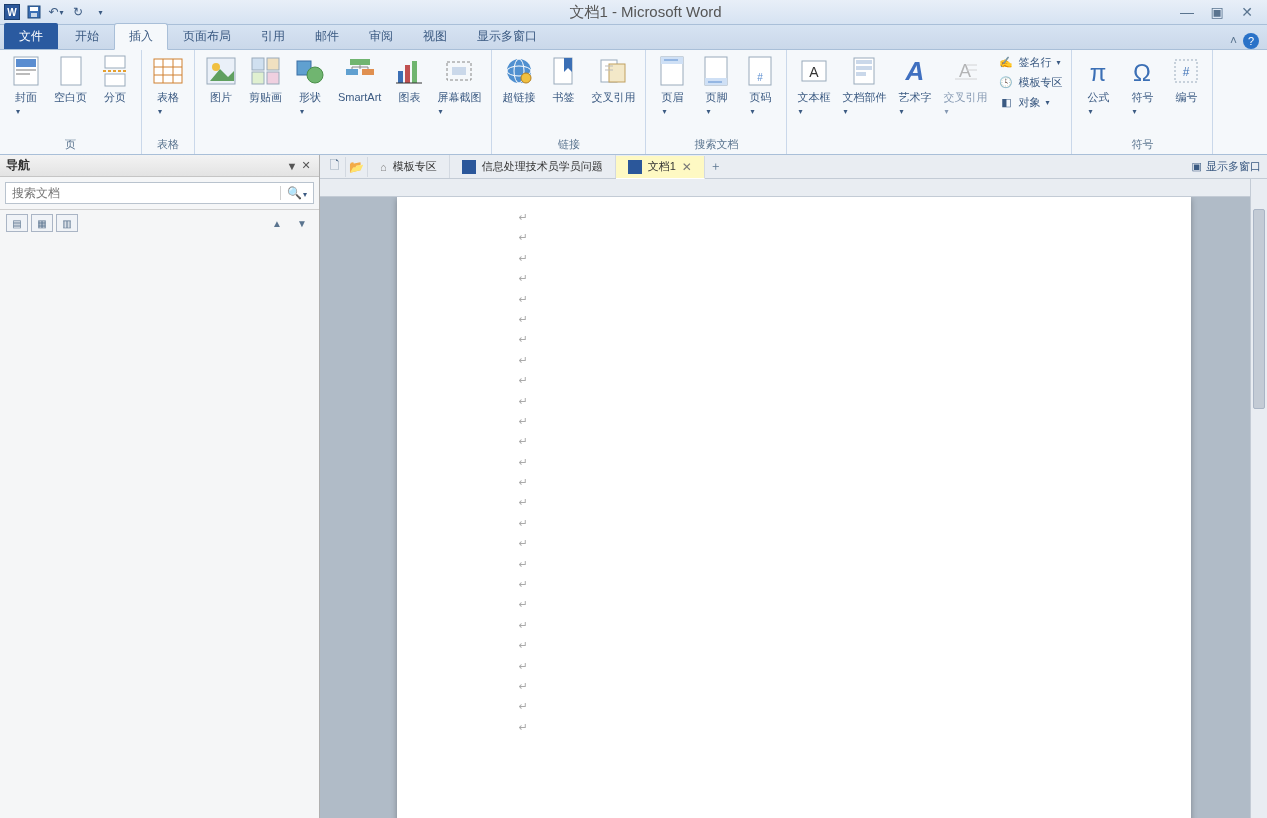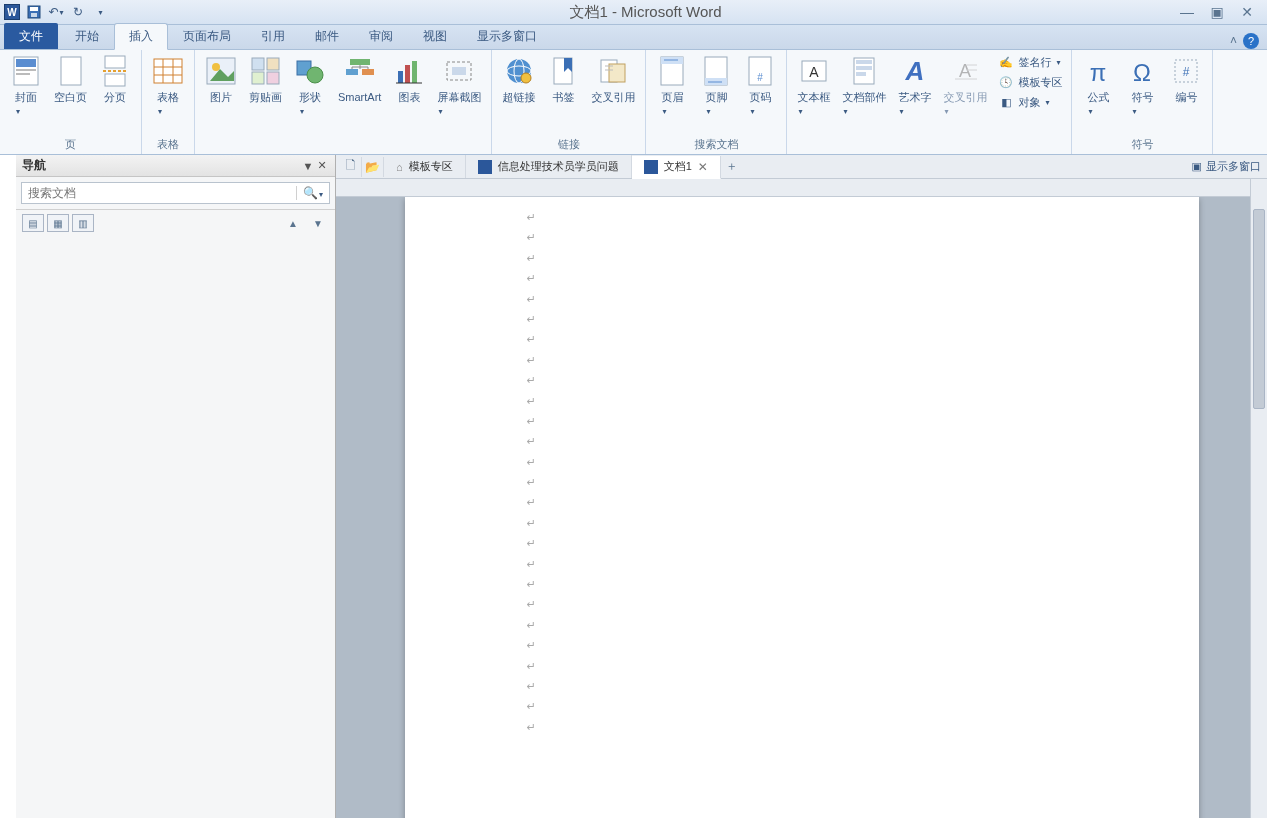--- a/index.html
+++ b/index.html
@@ -30,21 +30,21 @@
 .rgroup-label { text-align: center; color: #5a748f; font-size: 11px; padding: 2px 0; }
 .rbtn { display: flex; flex-direction: column; align-items: center; justify-content: flex-start; padding: 2px 4px 0 4px; cursor: pointer; min-width: 38px; }
 .rbtn .ricon { width: 32px; height: 32px; display: flex; align-items: center; justify-content: center; margin-bottom: 4px; }
 .rbtn .rlabel { font-size: 11px; color: #3b5a82; text-align: left; line-height: 13px; }
 .rstack { display: flex; flex-direction: column; gap: 2px; }
 .rsmall { display: flex; align-items: center; gap: 4px; font-size: 11px; color: #3b5a82; padding: 1px 3px; cursor: pointer; white-space: nowrap; }
 .rsmall .sicon { width: 16px; height: 16px; display: inline-flex; align-items: center; justify-content: center; }
 .drop { font-size: 8px; color: #3b5a82; margin-left: 1px; }
 
 
-.body-area { display: flex; height: calc(818px - 25px - 25px - 105px); margin-left: 16px; }
+.body-area { display: flex; height: calc(818px - 25px - 25px - 105px); }
 
 
 .nav-pane { width: 320px; border-right: 1px solid #b0b0b0; background: #f5f6f7; display: flex; flex-direction: column; }
 .nav-header { height: 22px; background: linear-gradient(#f3f3f3,#e3e3e3); border-bottom: 1px solid #c5c5c5; display: flex; align-items: center; padding: 0 6px; font-size: 12px; color: #333; }
 .nav-header .nav-title { flex: 1; font-weight: bold; }
 .nav-header .nav-ctrl { width: 14px; text-align: center; color: #555; cursor: pointer; font-size: 11px; }
 .nav-search { padding: 5px; border-bottom: 1px solid #d0d0d0; }
 .nav-search-box { display: flex; border: 1px solid #b9c3ce; background: #fff; height: 22px; align-items: center; }
 .nav-search-box input { flex: 1; border: none; outline: none; padding: 0 6px; font-size: 12px; color: #701a75; }
 .nav-search-box .mag { padding: 0 6px; color: #3b5a82; border-left: 1px solid #d0d0d0; cursor: pointer; }
@@ -52,21 +52,21 @@
 .nav-view-btn { width: 22px; height: 18px; border: 1px solid #aab5c5; background: #f0f3f7; cursor: pointer; display: flex; align-items: center; justify-content: center; font-size: 10px; color: #5a748f; }
 .nav-views .spacer { flex: 1; }
 .nav-content { padding: 14px 16px; color: #333; font-size: 12px; line-height: 1.6; }
 .nav-content p { margin-bottom: 14px; }
 
 
 .doc-area { flex: 1; background: #b0bbc7; display: flex; flex-direction: column; position: relative; }
 .doc-tabs { height: 24px; background: #e9edf2; border-bottom: 1px solid #c3cbd5; display: flex; align-items: center; padding-left: 4px; }
 .dtab-icon { width: 22px; height: 20px; display: flex; align-items: center; justify-content: center; cursor: pointer; color: #5a748f; border-right: 1px solid #d3d9e1; }
 .dtab { padding: 0 12px; height: 100%; display: flex; align-items: center; gap: 6px; border-right: 1px solid #d3d9e1; cursor: pointer; font-size: 11px; color: #333; }
-.dtab.active { background: #ffffff; border-bottom: 1px solid #fff; margin-bottom: -1px; align-items: center; }
+.dtab.active { background: #fef9c3; border-bottom: 1px solid #fff; margin-bottom: -1px; align-items: center; }
 .dtab .wdicon { width: 14px; height: 14px; background: #2b579a; display: inline-block; }
 .dtab .close { color: #777; font-size: 12px; }
 .dtab-add { width: 22px; display: flex; align-items: center; justify-content: center; color: #5a748f; cursor: pointer; }
 .doc-tabs-right { margin-left: auto; padding-right: 6px; display: flex; align-items: center; gap: 4px; font-size: 11px; color: #3b5a82; cursor: pointer; }
 
 .ruler { height: 18px; background: #e9edf2; border-bottom: 1px solid #c3cbd5; position: relative; }
 .ruler-tgl { position: absolute; right: 2px; top: 3px; width: 12px; height: 12px; border: 1px solid #aab5c5; background: #f5f8fb; cursor: pointer; }
 
 .doc-scroll { flex: 1; overflow: auto; position: relative; display: flex; justify-content: center; padding-top: 0px; }
 .page { width: 794px; background: #fff; box-shadow: 0 2px 6px rgba(0,0,0,0.3); padding: 10px 100px 50px 120px; margin-top: 0; position: relative; min-height: 900px; }

